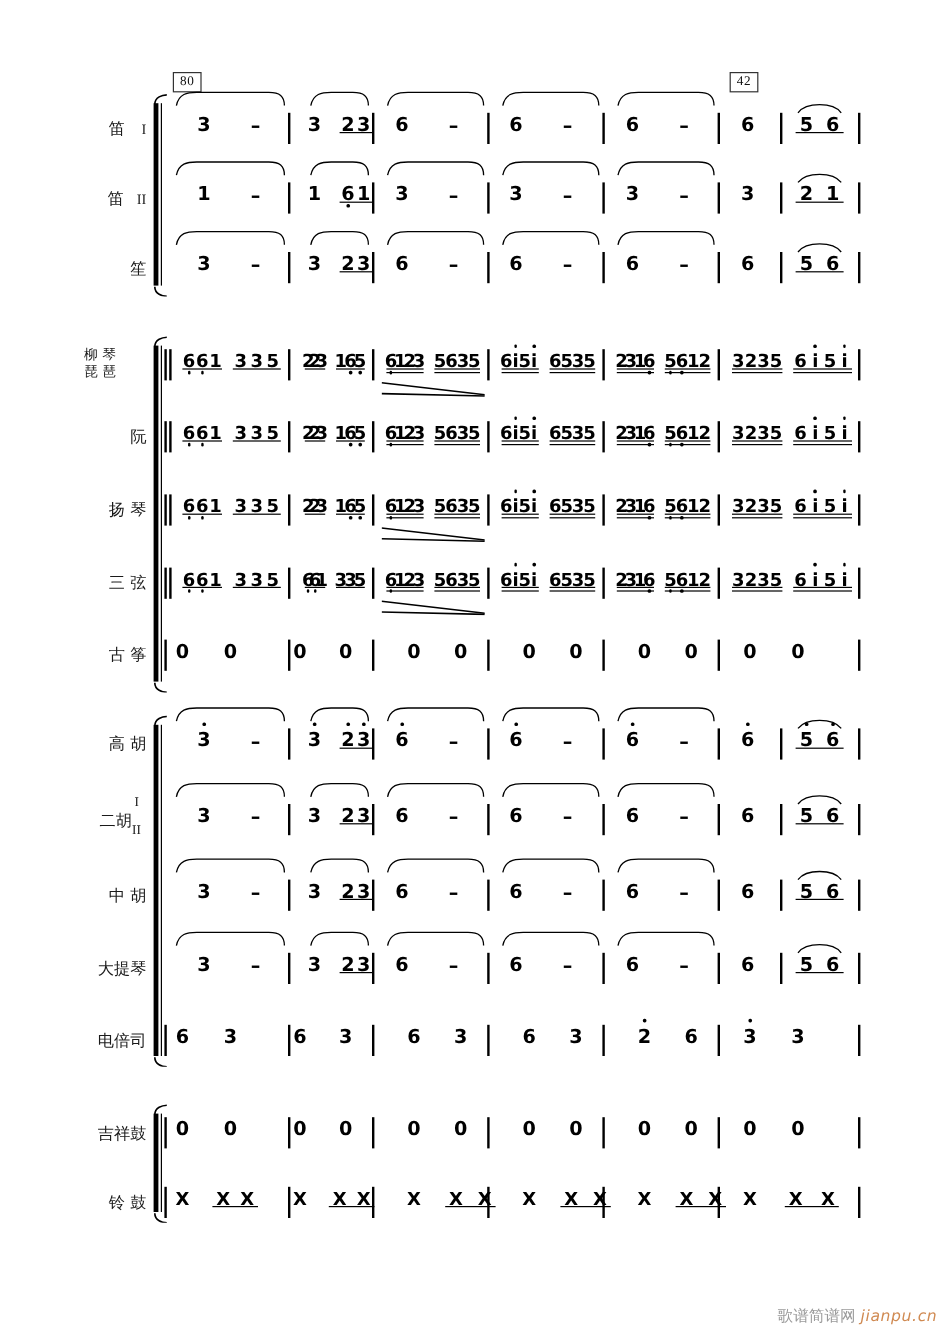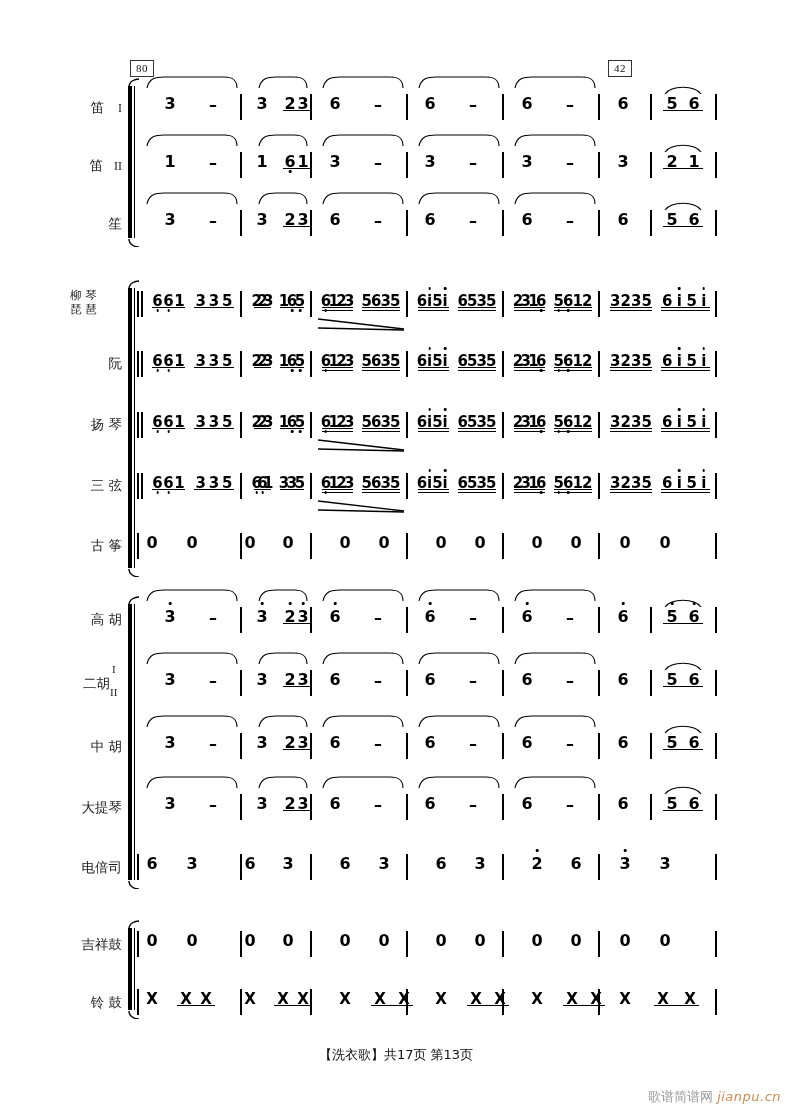--- a/index.html
+++ b/index.html
@@ -109,21 +109,21 @@
     white-space:nowrap;
   }
   .wm .cn{color:#9a9a9a;}
   .wm .en{color:#d08a52;font-style:italic;letter-spacing:0.5px;}
 </style>
 </head>
 <body>
 
 <div class="sheet">
 
-  <div class="measnum" style="left:130px;top:60px;">80</div>
+  <div class="measnum" style="left:144px;top:60px;">80</div>
   <div class="measnum" style="left:608px;top:60px;">42</div>
 
   <div class="grpbar grpthick" style="left:128px;top:86px;height:152px;"></div>
   <div class="grpbar grpthin" style="left:134px;top:86px;height:152px;"></div>
 
   <div class="grpbar grpthick" style="left:128px;top:288px;height:280px;"></div>
   <div class="grpbar grpthin" style="left:134px;top:288px;height:280px;"></div>
 
   <div class="grpbar grpthick" style="left:128px;top:604px;height:276px;"></div>
   <div class="grpbar grpthin" style="left:134px;top:604px;height:276px;"></div>
@@ -1041,20 +1041,19 @@
       <div class="n" style="left:596px;top:990.2px;font-size:15px;">X</div>
       <div class="beam" style="left:563px;top:1005px;width:42px;"></div>
       <div class="bar" style="left:598px;top:989px;height:26px;"></div>
       <div class="n" style="left:625px;top:990.2px;font-size:15px;">X</div>
       <div class="n" style="left:663px;top:990.2px;font-size:15px;">X</div>
       <div class="n" style="left:690px;top:990.2px;font-size:15px;">X</div>
       <div class="beam" style="left:654px;top:1005px;width:45px;"></div>
       <div class="bar" style="left:715px;top:989px;height:26px;"></div>
     </div>
 
-  <div class="footer" style="top:1046px;left:0;">【洗衣歌】共17页  第13页</div>
 
   <div class="wm" style="left:648px;top:1088px;">
     <span class="cn">歌谱简谱网</span>
     <span class="en">jianpu.cn</span>
   </div>
 
 </div>
 
 </body></html>

